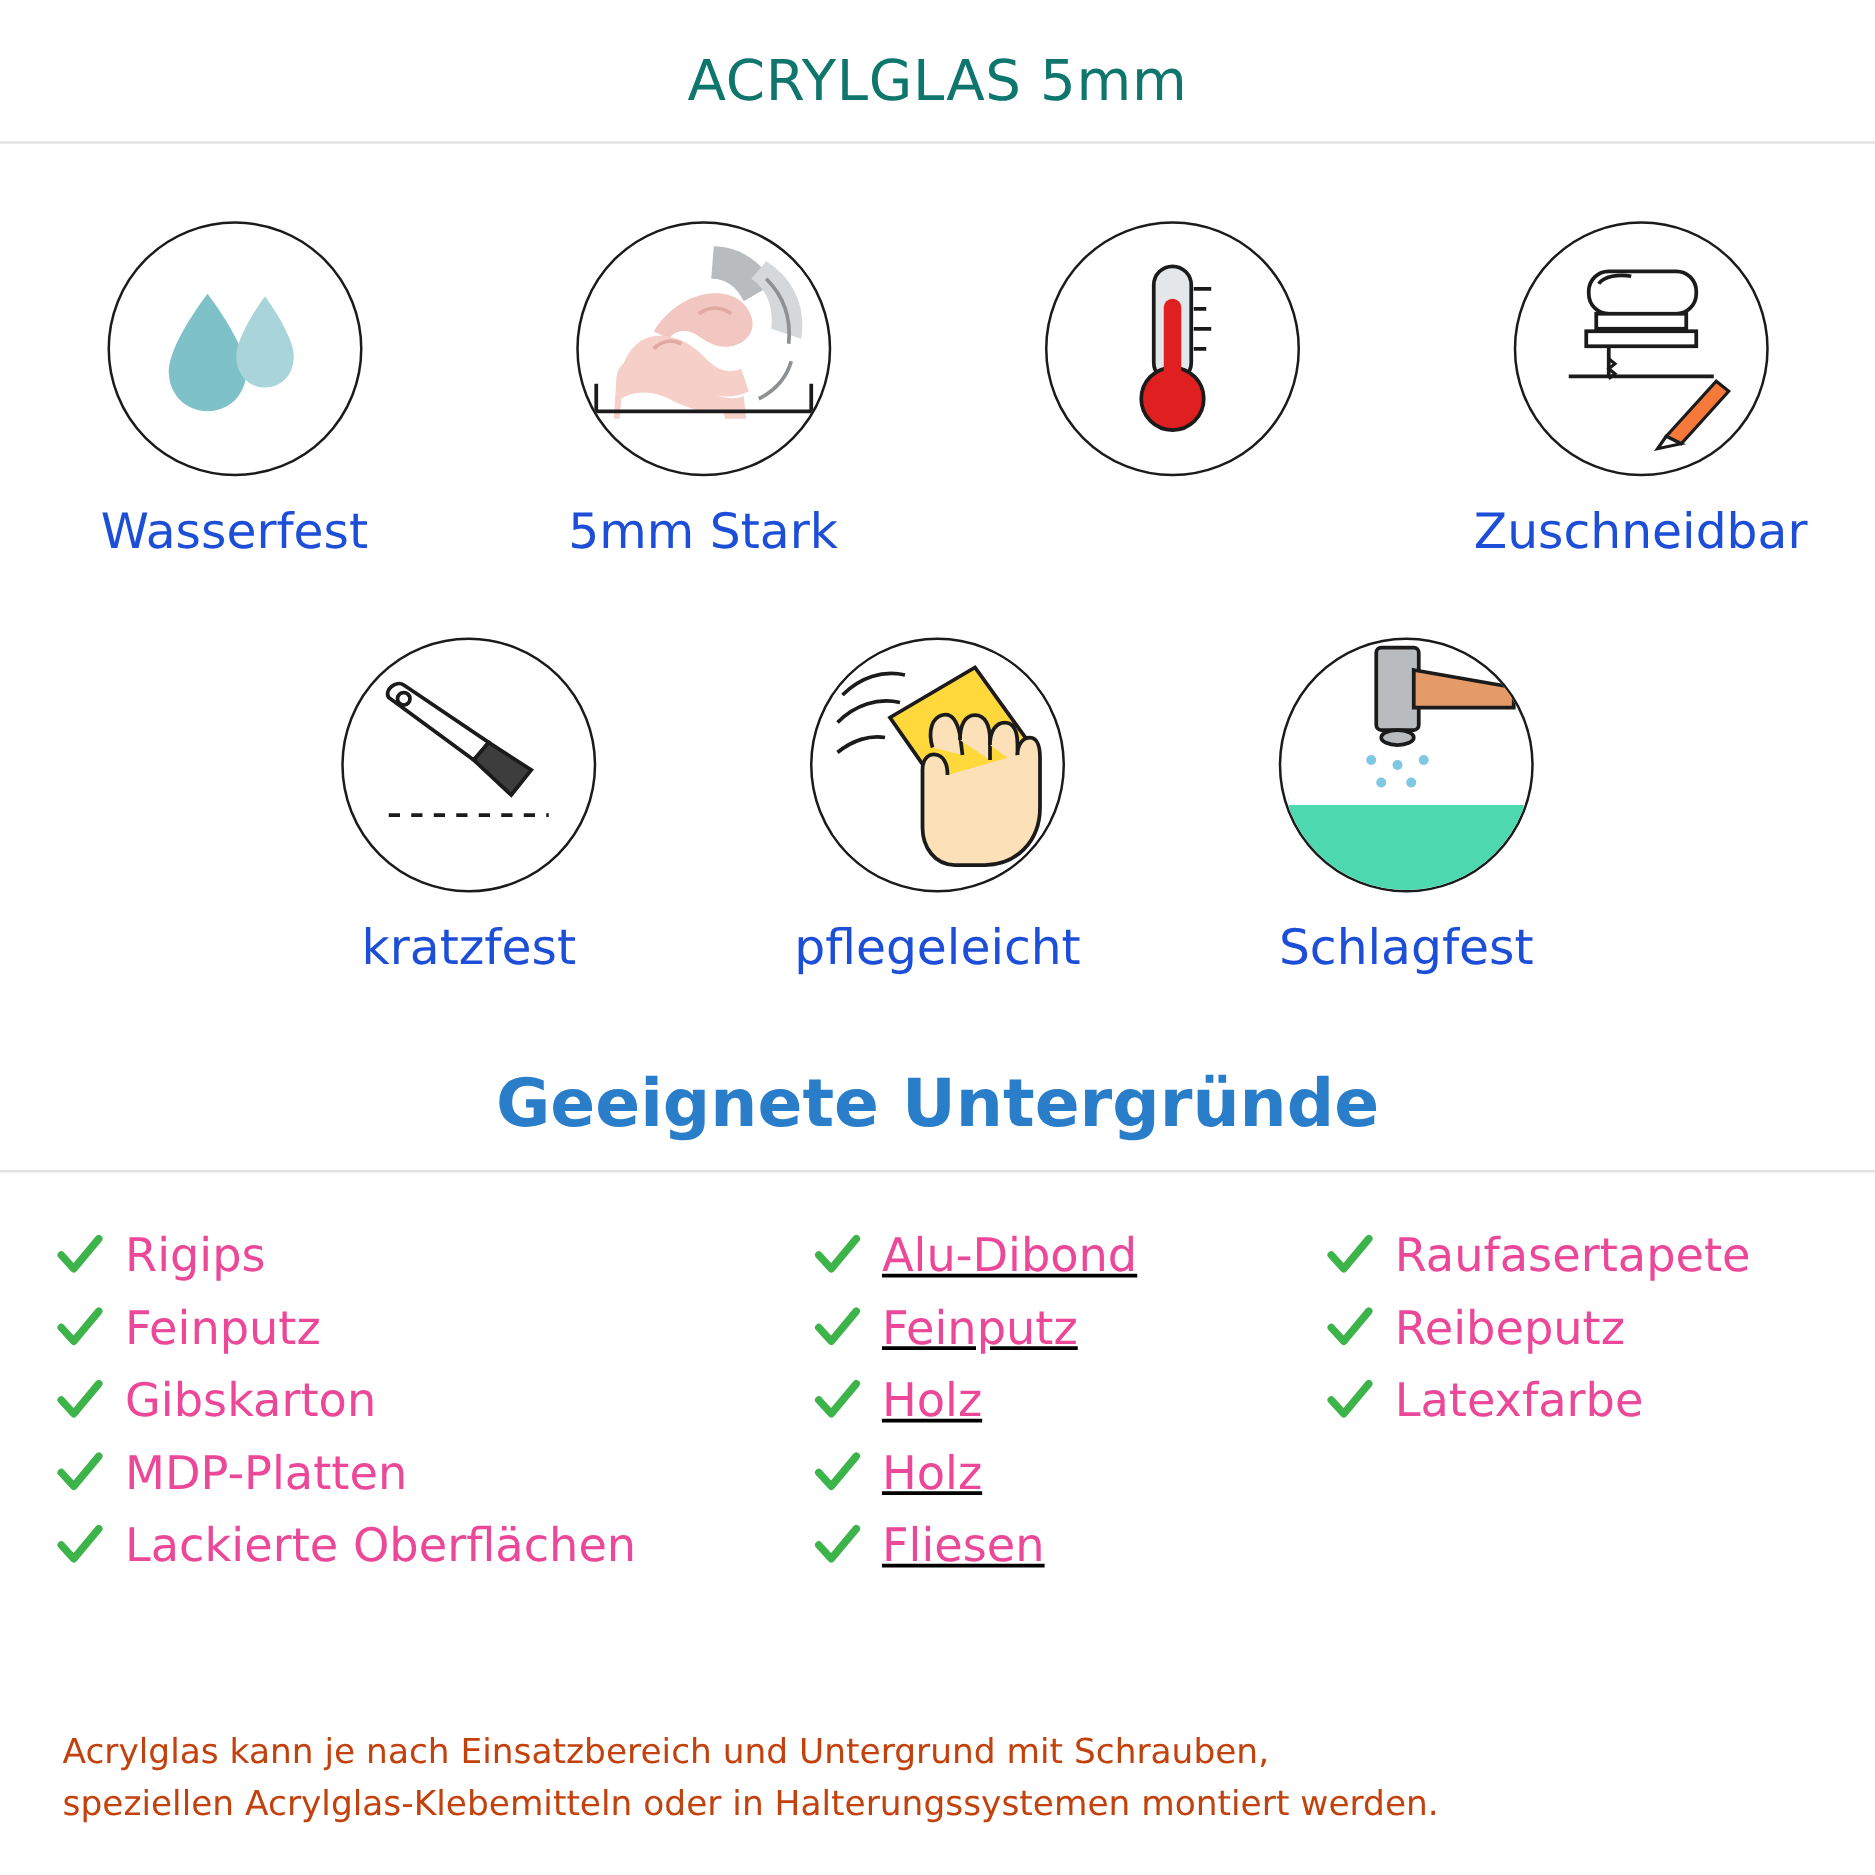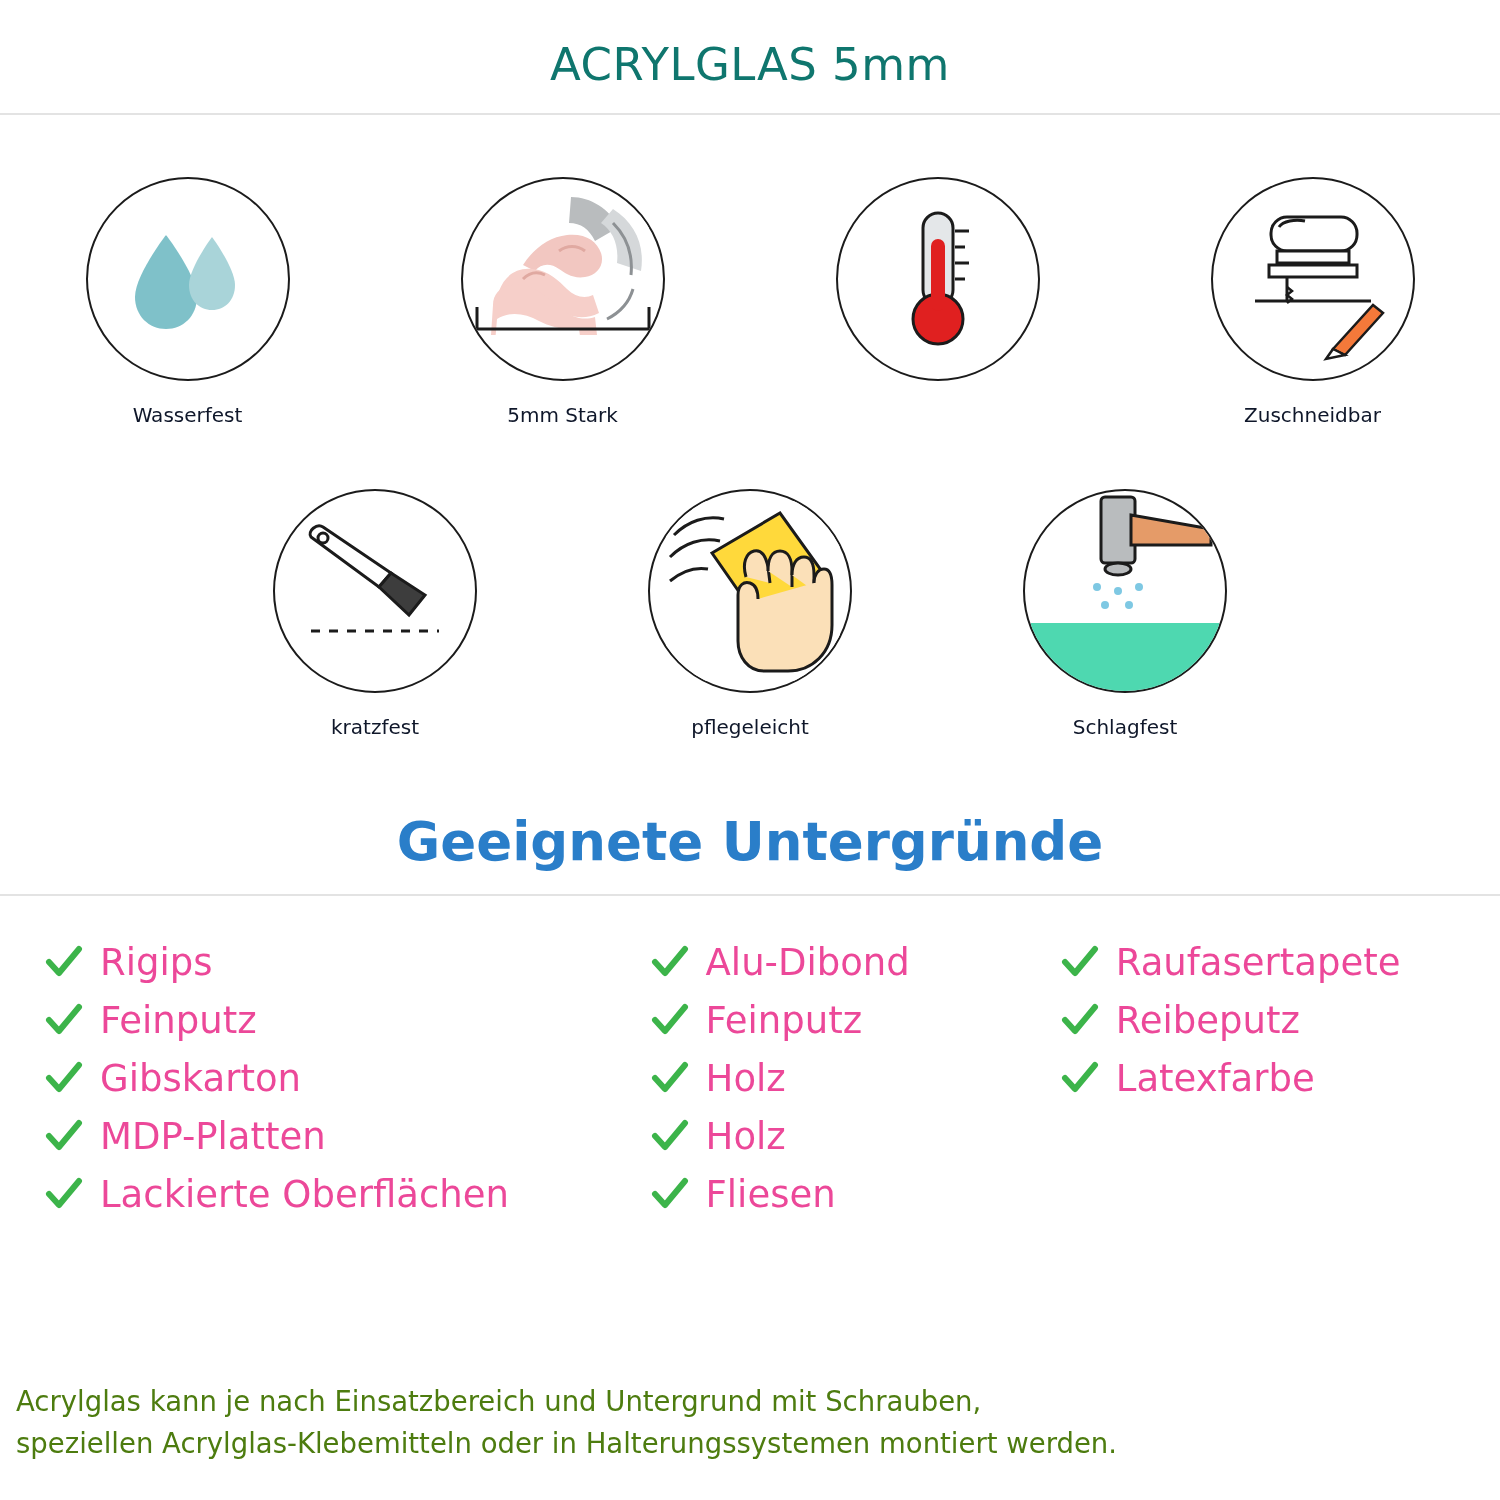--- a/index.html
+++ b/index.html
@@ -59,22 +59,22 @@
     border-radius: 50%;
     position: relative;
     overflow: hidden;
     background: #ffffff;
     display: flex;
     align-items: center;
     justify-content: center;
   }
   .feature-label {
     margin-top: 22px;
-    font-size: 20px;
-    color: #0f172a;
+    font-size: 39px;
+    color: #1d4ed8;
     font-weight: 400;
     white-space: nowrap;
   }
 
   
   .section-title-wrap {
     margin-top: 72px;
     text-align: center;
     padding-bottom: 22px;
     border-bottom: 2px solid #e3e3e3;
@@ -88,21 +88,21 @@
   
   .substrates {
     display: flex;
     padding: 40px 30px 0 30px;
   }
   .sub-col {
     display: flex;
     flex-direction: column;
   }
   .sub-col.c1 { width: 620px; padding-left: 14px; }
-  .sub-col.c2 { width: 420px; }
+  .sub-col.c2 { width: 420px; text-decoration: underline; }
   .sub-col.c3 { width: 420px; }
 
   .sub-item {
     display: flex;
     align-items: center;
     height: 52px;
     margin-bottom: 6px;
   }
   .check {
     width: 40px;
@@ -113,24 +113,24 @@
   }
   .sub-label {
     font-size: 37px;
     color: #ec4899;
     white-space: nowrap;
   }
 
   
   .footer-note {
     position: absolute;
-    left: 16px;
+    left: 50px;
     right: 34px;
     bottom: 36px;
-    color: #4d7c0f;
+    color: #c2410c;
     font-size: 27.5px;
     line-height: 42px;
   }
   .footer-note span { display: block; }
 </style>
 </head>
 <body>
 
 <div class="page">
 

